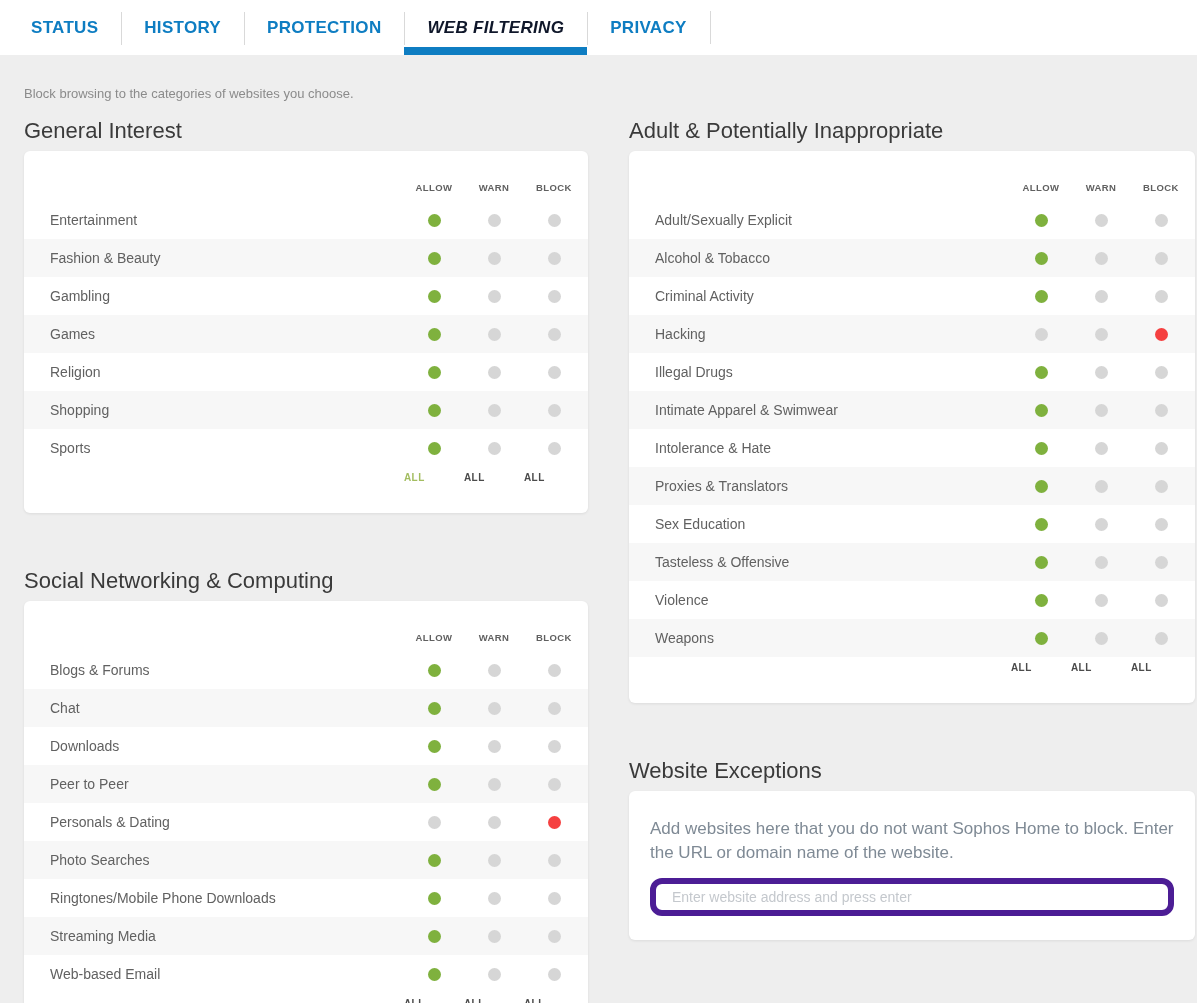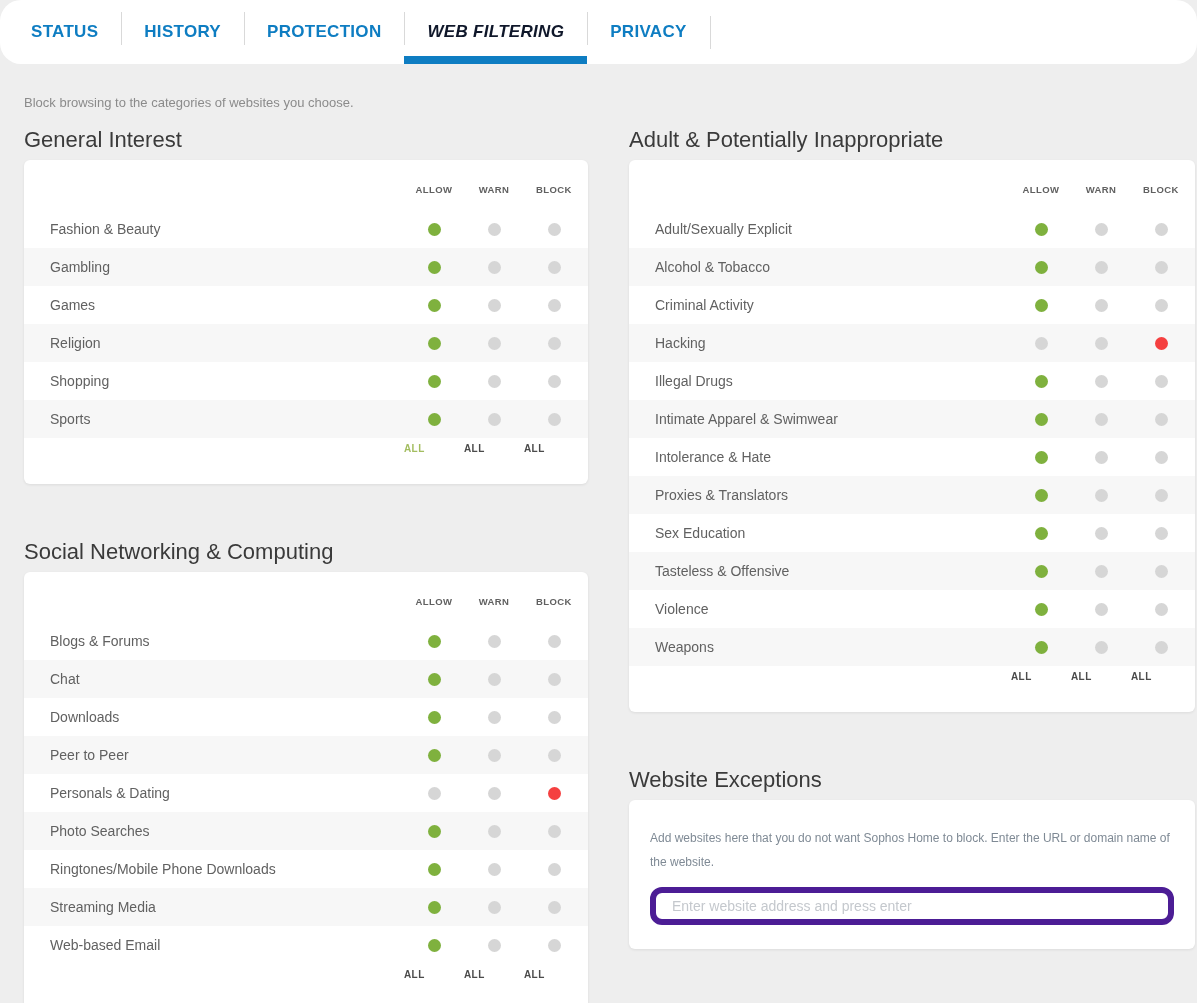--- a/index.html
+++ b/index.html
@@ -5,21 +5,21 @@
   * { box-sizing: border-box; }
   html,body { margin:0; padding:0; }
   body {
     width:1197px; height:1003px; overflow:hidden;
     background:#eeeeee;
     font-family:"Liberation Sans", sans-serif;
     -webkit-font-smoothing:antialiased;
   }
 
   
-  .tabbar { background:#ffffff; height:64px; padding-left:8px;border-radius:21px; }
+  .tabbar { background:#ffffff; height:55px; padding-left:8px; }
   .tabs { list-style:none; margin:0; padding:0; display:flex; height:100%; }
   .tab {
     position:relative; display:flex; align-items:center;
     padding:0 23px; font-size:17px; font-weight:700; letter-spacing:.3px;
     color:#0e7dc2; cursor:pointer; white-space:nowrap;
   }
   .tab + .tab::before {
     content:""; position:absolute; left:0; top:12px; height:33px; width:1px;
     background:#d9d9d9;
   }
@@ -44,21 +44,21 @@
   .mt-lg { margin-top:58px; }
 
   .card {
     background:#ffffff; border-radius:6px;
     box-shadow:0 1px 3px rgba(0,0,0,.08);
     padding-top:16px; overflow:hidden;
   }
 
   
   .col-headers {
-    height:34px; display:flex; justify-content:flex-end; align-items:center;
+    height:34px; display:flex; justify-content:flex-end; align-items:flex-end;
     padding:0 4px 8px 0;
   }
   .col-header {
     width:60px; text-align:center; font-size:9.5px; font-weight:700;
     color:#606060; letter-spacing:.4px;
   }
   .row { height:38px; display:flex; align-items:center; padding-right:4px; }
   .rows .row:nth-child(even) { background:#f7f7f7; }
   .row-label { flex:1; padding-left:26px; font-size:14px; color:#616161; }
   .cell { width:60px; display:flex; justify-content:center; }
@@ -75,21 +75,21 @@
   }
   .all-cell {
     width:60px; text-align:left; font-size:10px; font-weight:700;
     color:#4b4b4b; letter-spacing:.4px; cursor:pointer; line-height:12px;
   }
   .all-cell.hl { color:#a3bd60; }
 
   
   .exceptions-card { padding:20px 21px 24px 21px; }
   .exceptions-text {
-    margin:6px 0 0; font-size:12px; line-height:24px; color:#7f8a95;
+    margin:6px 0 0; font-size:17px; line-height:24px; color:#7f8a95;
   }
   .exceptions-input {
     margin-top:13px; width:100%; height:38px;
     border:6px solid #4c1d95; border-radius:12px;
     padding:0 16px; font-size:14px; color:#555555;
     outline:none; background:#ffffff;
     font-family:"Liberation Sans", sans-serif;
   }
   .exceptions-input::placeholder { color:#c4c8cd; }
 </style>
@@ -115,20 +115,32 @@
       <section class="group">
         <h2 class="group-title">General Interest</h2>
         <div class="card">
           <div class="col-headers">
             <span class="col-header">ALLOW</span>
             <span class="col-header">WARN</span>
             <span class="col-header">BLOCK</span>
           </div>
           <div class="rows">
               <div class="row">
+                <span class="row-label">Entertainment</span>
+                <span class="cell">
+                  <span class="dot sel-allow"></span>
+                </span>
+                <span class="cell">
+                  <span class="dot"></span>
+                </span>
+                <span class="cell">
+                  <span class="dot"></span>
+                </span>
+              </div>
+              <div class="row">
                 <span class="row-label">Fashion &amp; Beauty</span>
                 <span class="cell">
                   <span class="dot sel-allow"></span>
                 </span>
                 <span class="cell">
                   <span class="dot"></span>
                 </span>
                 <span class="cell">
                   <span class="dot"></span>
                 </span>

